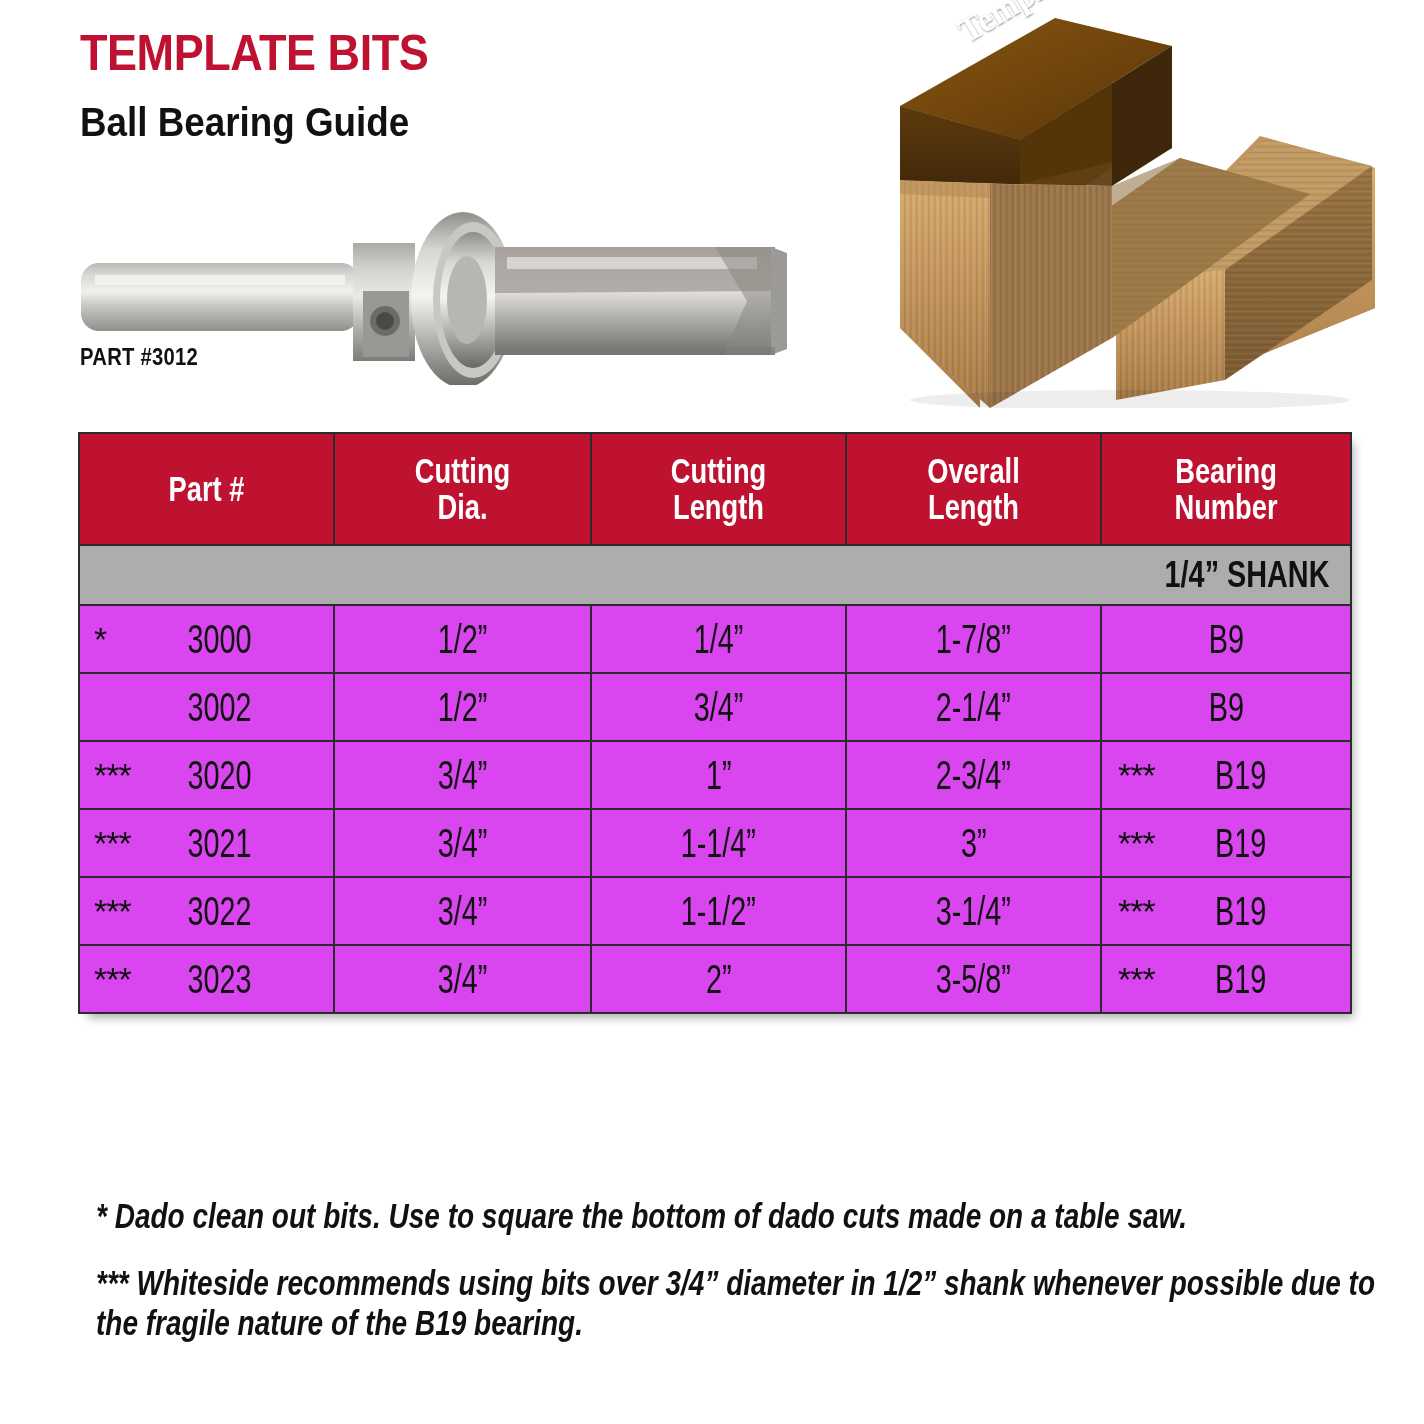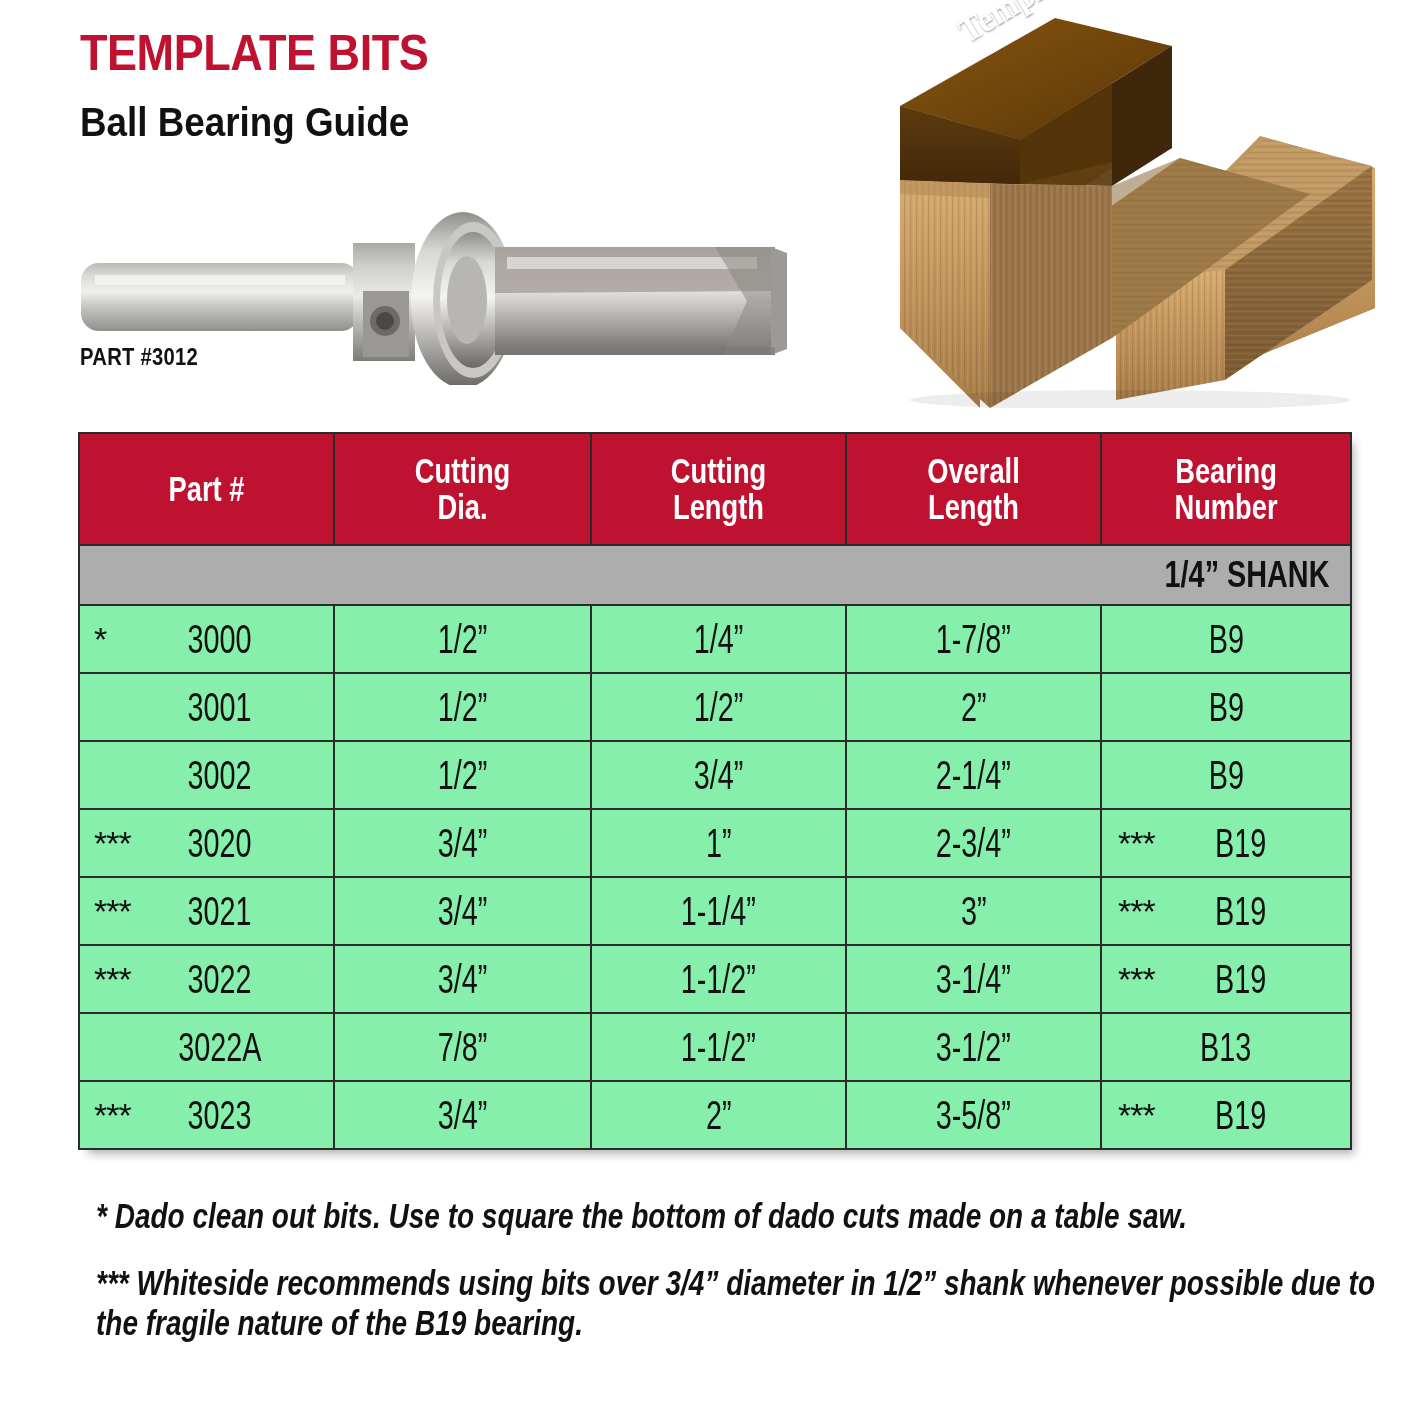--- a/index.html
+++ b/index.html
@@ -72,21 +72,21 @@
   .tablewrap{
     position:absolute;
     left:78px;top:432px;
     width:1272px;
     box-shadow:7px 7px 9px -3px rgba(0,0,0,.30);
   }
   table.spec{
     border-collapse:collapse;
     width:1272px;
     table-layout:fixed;
-    background:#86efac;
+    background:#d946ef;
     padding-left:25px;
   }
   table.spec td,table.spec th{
     border:2px solid #2b2b2b;
     padding:0;
     margin:0;
   }
   thead th{
     background:#BE1230;
     color:#ffffff;
@@ -360,27 +360,20 @@
             <td colspan="5"><span>1/4” SHANK</span></td>
           </tr>
           <tr>
             <td class="partcell"><span class="mark">*</span><span class="pnum">3000</span></td>
             <td><span class="v">1/2”</span></td>
             <td><span class="v">1/4”</span></td>
             <td><span class="v">1-7/8”</span></td>
             <td class="bearcell nomark"><span class="bnum">B9</span></td>
           </tr>
           <tr>
-            <td class="partcell"><span class="pnum">3001</span></td>
-            <td><span class="v">1/2”</span></td>
-            <td><span class="v">1/2”</span></td>
-            <td><span class="v">2”</span></td>
-            <td class="bearcell nomark"><span class="bnum">B9</span></td>
-          </tr>
-          <tr>
             <td class="partcell"><span class="pnum">3002</span></td>
             <td><span class="v">1/2”</span></td>
             <td><span class="v">3/4”</span></td>
             <td><span class="v">2-1/4”</span></td>
             <td class="bearcell nomark"><span class="bnum">B9</span></td>
           </tr>
           <tr>
             <td class="partcell"><span class="mark">***</span><span class="pnum">3020</span></td>
             <td><span class="v">3/4”</span></td>
             <td><span class="v">1”</span></td>
@@ -395,27 +388,20 @@
             <td class="bearcell"><span class="mark">***</span><span class="bnum">B19</span></td>
           </tr>
           <tr>
             <td class="partcell"><span class="mark">***</span><span class="pnum">3022</span></td>
             <td><span class="v">3/4”</span></td>
             <td><span class="v">1-1/2”</span></td>
             <td><span class="v">3-1/4”</span></td>
             <td class="bearcell"><span class="mark">***</span><span class="bnum">B19</span></td>
           </tr>
           <tr>
-            <td class="partcell"><span class="pnum">3022A</span></td>
-            <td><span class="v">7/8”</span></td>
-            <td><span class="v">1-1/2”</span></td>
-            <td><span class="v">3-1/2”</span></td>
-            <td class="bearcell nomark"><span class="bnum">B13</span></td>
-          </tr>
-          <tr>
             <td class="partcell"><span class="mark">***</span><span class="pnum">3023</span></td>
             <td><span class="v">3/4”</span></td>
             <td><span class="v">2”</span></td>
             <td><span class="v">3-5/8”</span></td>
             <td class="bearcell"><span class="mark">***</span><span class="bnum">B19</span></td>
           </tr>
         </tbody>
     </table>
   </div>
 

